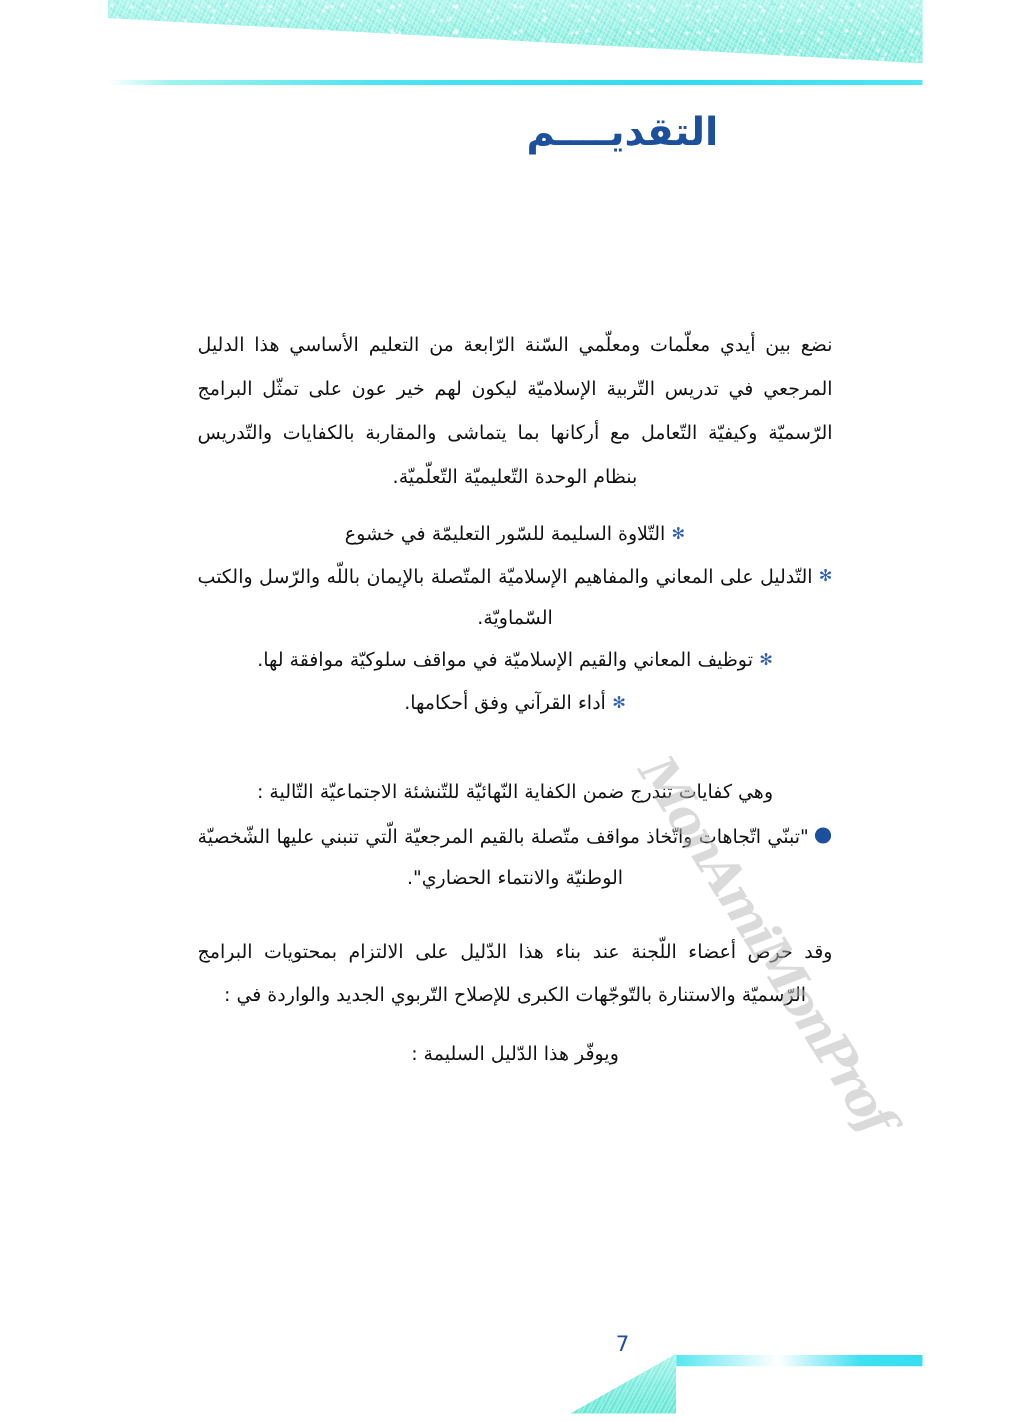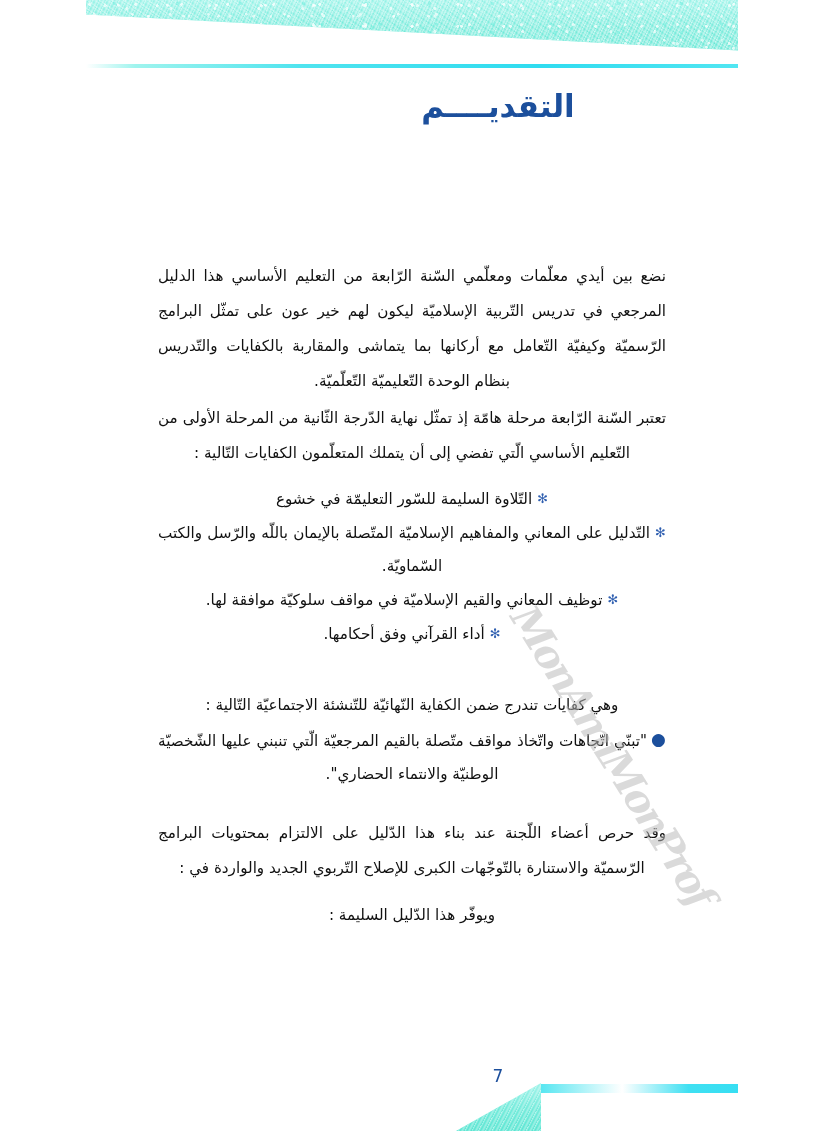--- a/index.html
+++ b/index.html
@@ -271,21 +271,20 @@
     <div class="header-band-speckle"></div>
     <div class="header-rule"></div>
   </div>
 
   <div class="doc-title">التقديــــم</div>
 
   <div class="content">
 
     <p class="para">نضع بين أيدي معلّمات ومعلّمي السّنة الرّابعة من التعليم الأساسي هذا الدليل المرجعي في تدريس التّربية الإسلاميّة ليكون لهم خير عون على تمثّل البرامج الرّسميّة وكيفيّة التّعامل مع أركانها بما يتماشى والمقاربة بالكفايات والتّدريس بنظام الوحدة التّعليميّة التّعلّميّة.</p>
 
-    <p class="para">تعتبر السّنة الرّابعة مرحلة هامّة إذ تمثّل نهاية الدّرجة الثّانية من المرحلة الأولى من التّعليم الأساسي الّتي تفضي إلى أن يتملك المتعلّمون الكفايات التّالية :</p>
 
     <div class="block-gap-sm"></div>
 
     <ul class="bullets">
       <li>
         <span class="bullet-star">✻</span><span class="li-text">التّلاوة السليمة للسّور التعليمّة في خشوع</span>
       </li>
       <li class="wrap">
         <span class="bullet-star">✻</span><span class="li-text">التّدليل على المعاني والمفاهيم الإسلاميّة المتّصلة بالإيمان باللّه والرّسل والكتب السّماويّة.</span>
       </li>

